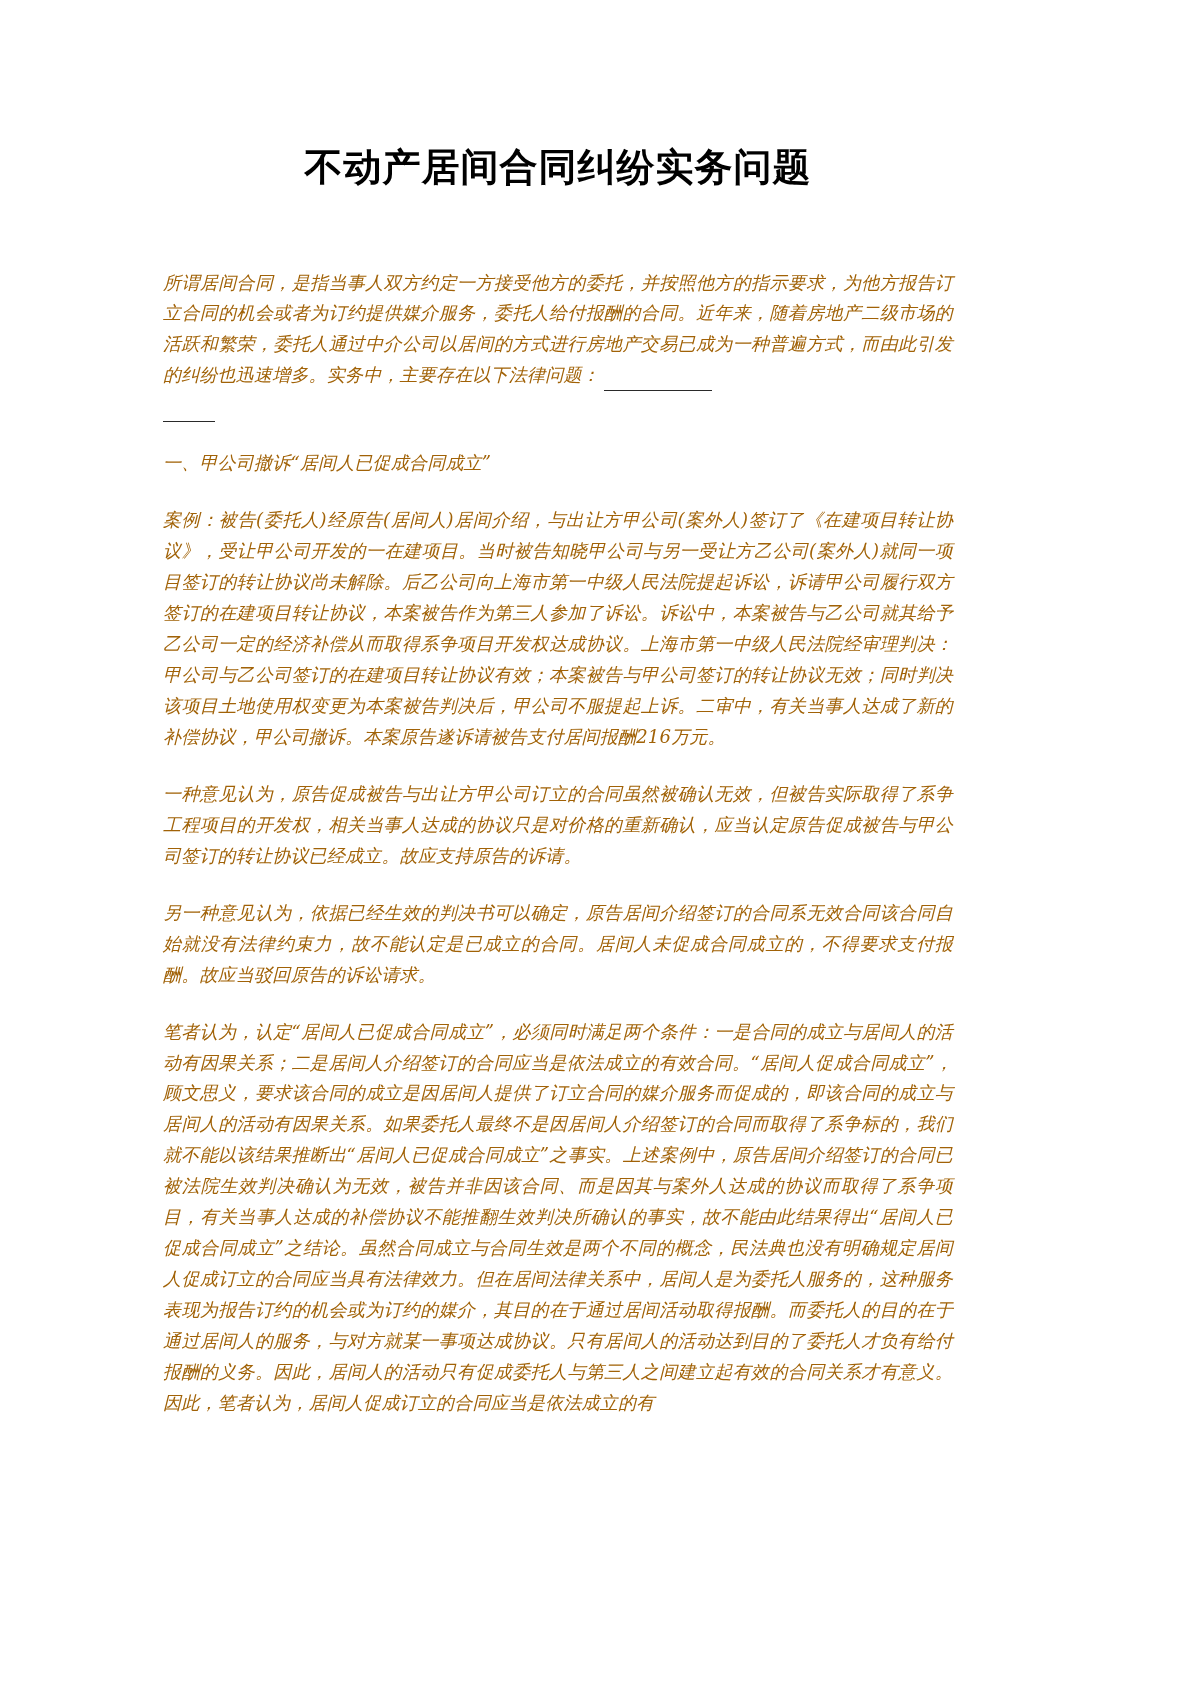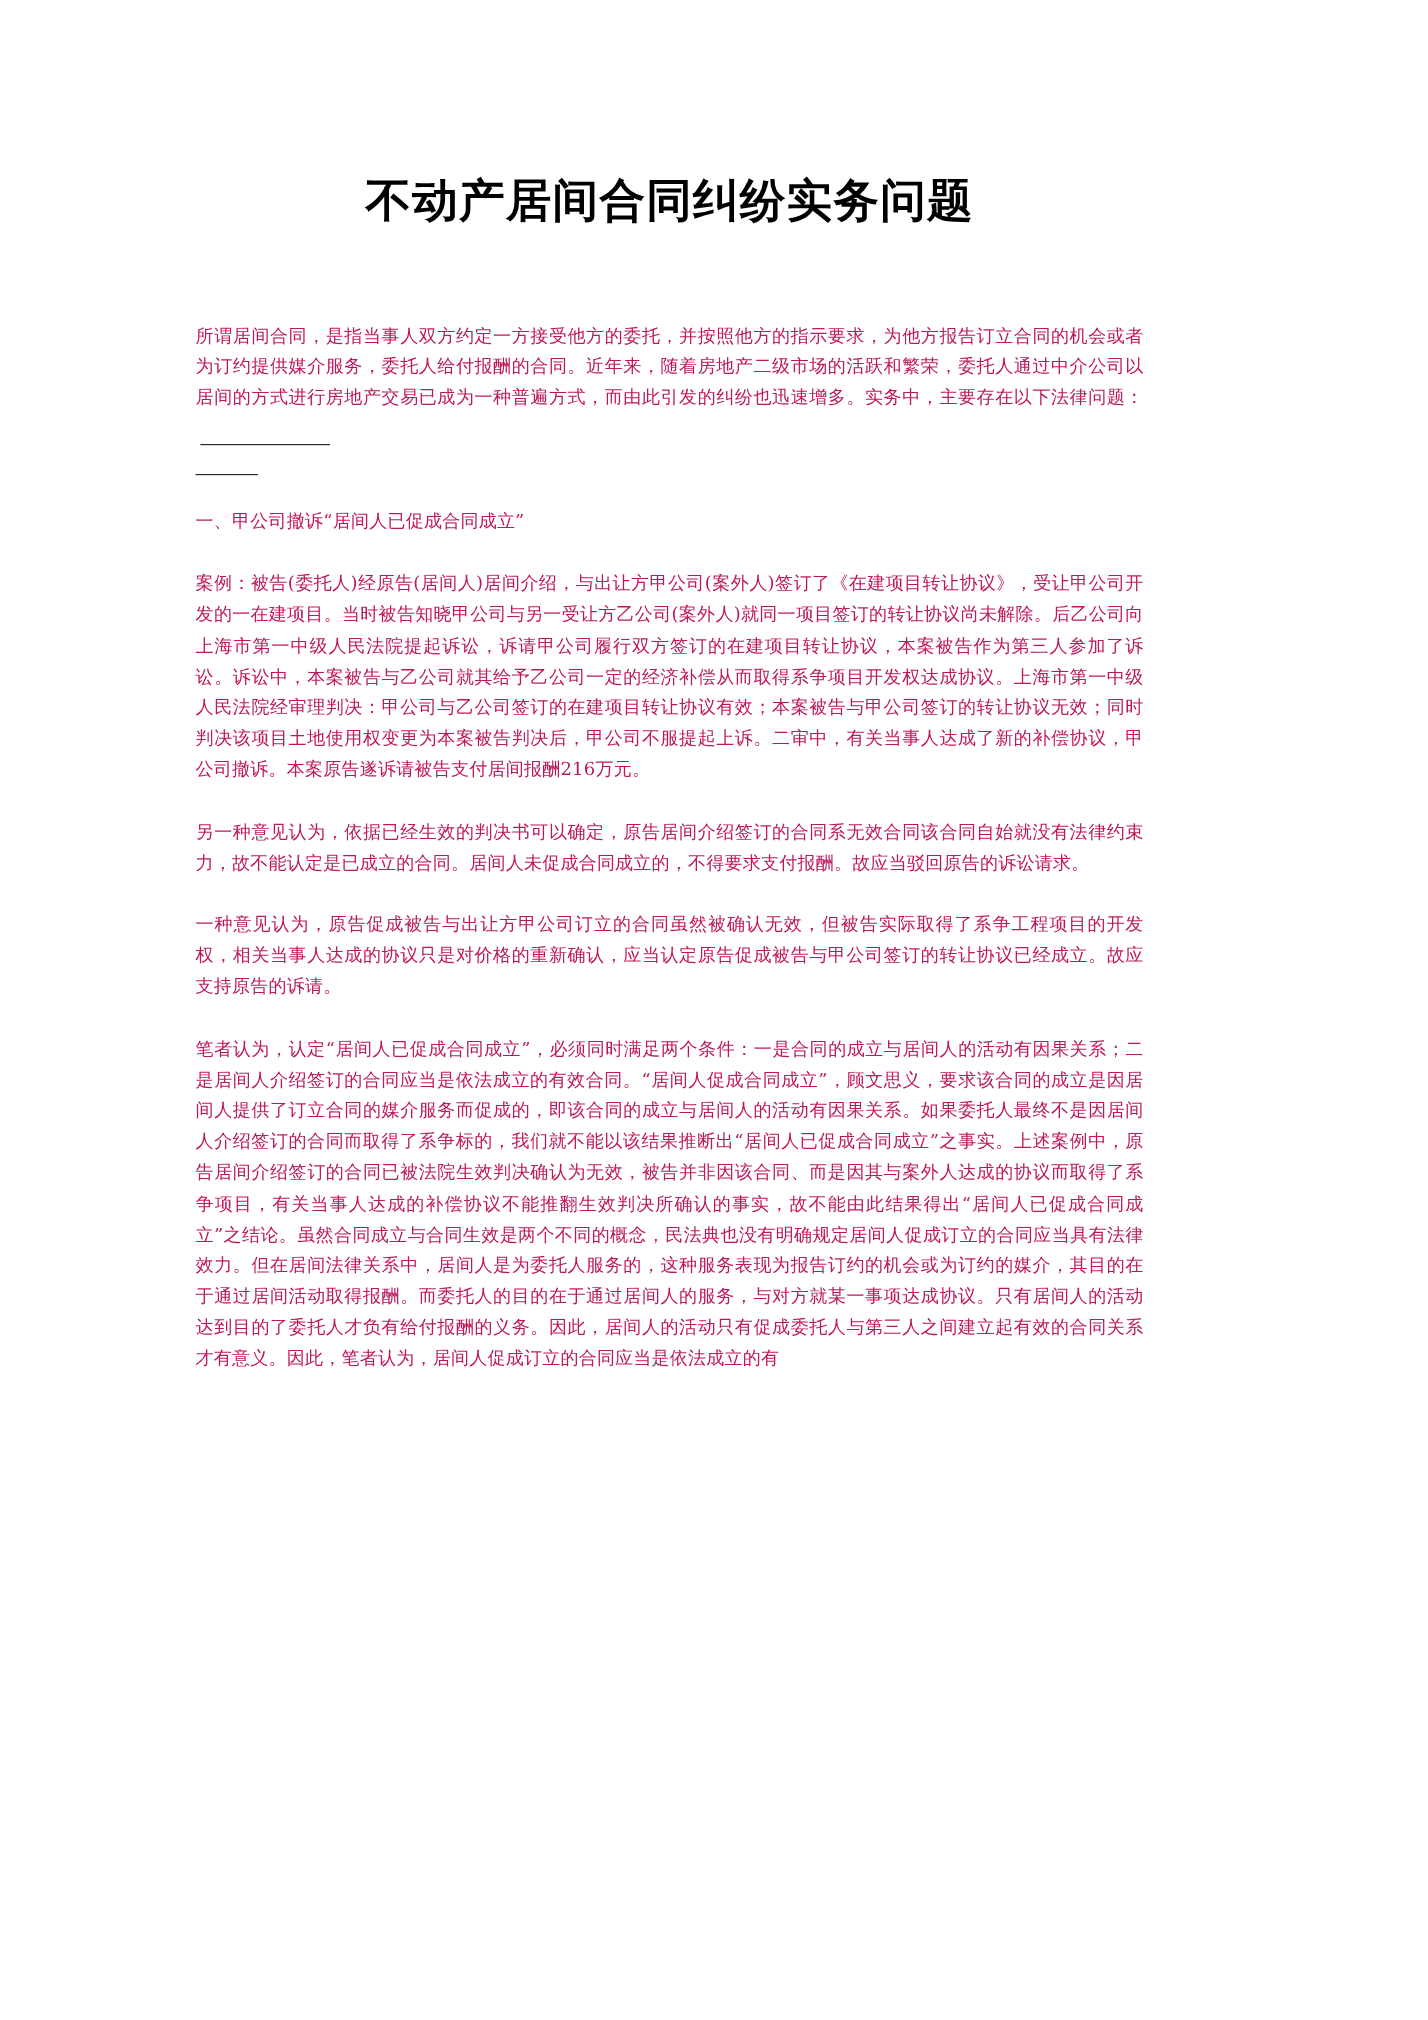--- a/index.html
+++ b/index.html
@@ -30,27 +30,28 @@
     font-size: 38px;
     font-weight: 700;
     text-align: center;
     letter-spacing: 1px;
     margin: 0;
     padding-top: 143px;
     line-height: 1.25;
     color: #000000;
   }
   .para {
-    font-size: 15px;
+    font-size: 18px;
     line-height: 1.72;
     text-align: justify;
     text-justify: inter-ideograph;
     margin: 0 0 26px 0;
-    color: #be185d;
+    color: #a16207;
     letter-spacing: 0.2px;
+    font-style: italic;
   }
   .para.first-para {
     margin-top: 77px;
   }
   .para.heading-para {
     margin-top: 2px;
     margin-bottom: 26px;
   }
   .blank-line {
     display: inline-block;
@@ -80,20 +81,20 @@
   <div class="content">
 
     <h1 class="doc-title">不动产居间合同纠纷实务问题</h1>
 
     <p class="para first-para"><span>所谓居间合同，是指当事人双方约定一方接受他方的委托，并按照他方的指示要求，为他方报告订立合同的机会或者为订约提供媒介服务，委托人给付报酬的合同。近年来，随着房地产二级市场的活跃和繁荣，委托人通过中介公司以居间的方式进行房地产交易已成为一种普遍方式，而由此引发的纠纷也迅速增多。实务中，主要存在以下法律问题：</span><span class="blank-line"></span><span class="wrapline"><span class="blank-line-2"></span></span></p>
 
     <p class="para heading-para">一、甲公司撤诉“居间人已促成合同成立”</p>
 
     <p class="para">案例：被告(委托人)经原告(居间人)居间介绍，与出让方甲公司(案外人)签订了《在建项目转让协议》，受让甲公司开发的一在建项目。当时被告知晓甲公司与另一受让方乙公司(案外人)就同一项目签订的转让协议尚未解除。后乙公司向上海市第一中级人民法院提起诉讼，诉请甲公司履行双方签订的在建项目转让协议，本案被告作为第三人参加了诉讼。诉讼中，本案被告与乙公司就其给予乙公司一定的经济补偿从而取得系争项目开发权达成协议。上海市第一中级人民法院经审理判决：甲公司与乙公司签订的在建项目转让协议有效；本案被告与甲公司签订的转让协议无效；同时判决该项目土地使用权变更为本案被告判决后，甲公司不服提起上诉。二审中，有关当事人达成了新的补偿协议，甲公司撤诉。本案原告遂诉请被告支付居间报酬216万元。</p>
 
+    <p class="para">一种意见认为，原告促成被告与出让方甲公司订立的合同虽然被确认无效，但被告实际取得了系争工程项目的开发权，相关当事人达成的协议只是对价格的重新确认，应当认定原告促成被告与甲公司签订的转让协议已经成立。故应支持原告的诉请。</p>
+
     <p class="para">另一种意见认为，依据已经生效的判决书可以确定，原告居间介绍签订的合同系无效合同该合同自始就没有法律约束力，故不能认定是已成立的合同。居间人未促成合同成立的，不得要求支付报酬。故应当驳回原告的诉讼请求。</p>
-
-    <p class="para">一种意见认为，原告促成被告与出让方甲公司订立的合同虽然被确认无效，但被告实际取得了系争工程项目的开发权，相关当事人达成的协议只是对价格的重新确认，应当认定原告促成被告与甲公司签订的转让协议已经成立。故应支持原告的诉请。</p>
 
     <p class="para">笔者认为，认定“居间人已促成合同成立”，必须同时满足两个条件：一是合同的成立与居间人的活动有因果关系；二是居间人介绍签订的合同应当是依法成立的有效合同。“居间人促成合同成立”，顾文思义，要求该合同的成立是因居间人提供了订立合同的媒介服务而促成的，即该合同的成立与居间人的活动有因果关系。如果委托人最终不是因居间人介绍签订的合同而取得了系争标的，我们就不能以该结果推断出“居间人已促成合同成立”之事实。上述案例中，原告居间介绍签订的合同已被法院生效判决确认为无效，被告并非因该合同、而是因其与案外人达成的协议而取得了系争项目，有关当事人达成的补偿协议不能推翻生效判决所确认的事实，故不能由此结果得出“居间人已促成合同成立”之结论。虽然合同成立与合同生效是两个不同的概念，民法典也没有明确规定居间人促成订立的合同应当具有法律效力。但在居间法律关系中，居间人是为委托人服务的，这种服务表现为报告订约的机会或为订约的媒介，其目的在于通过居间活动取得报酬。而委托人的目的在于通过居间人的服务，与对方就某一事项达成协议。只有居间人的活动达到目的了委托人才负有给付报酬的义务。因此，居间人的活动只有促成委托人与第三人之间建立起有效的合同关系才有意义。因此，笔者认为，居间人促成订立的合同应当是依法成立的有</p>
 
   </div>
 </div>
 
 </body></html>

